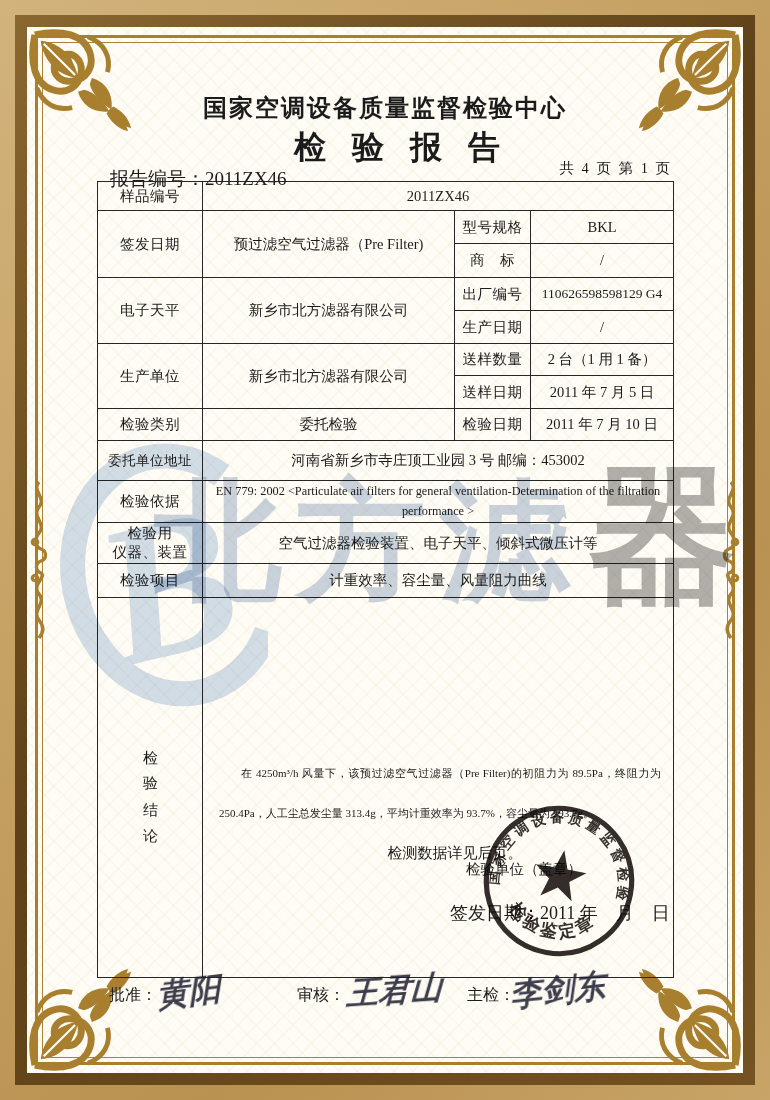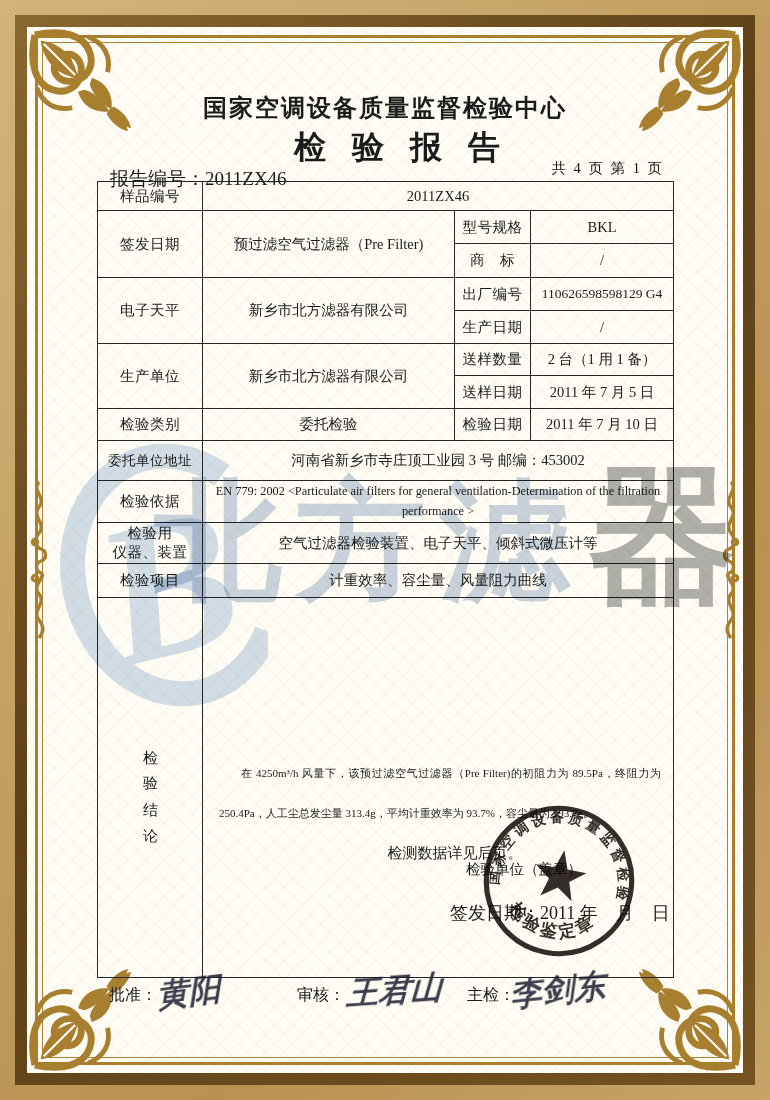--- a/index.html
+++ b/index.html
@@ -27,21 +27,21 @@
   .wm-char{font-family:"Liberation Sans","DejaVu Sans",sans-serif;font-weight:700;line-height:1;}
   .wm-en{font-family:"Liberation Sans","DejaVu Sans",sans-serif;font-weight:700;
          font-size:21px;letter-spacing:1.5px;color:#a9a9a9;}
   
   .doc{position:absolute;inset:0;z-index:3;}
   .org-name{position:absolute;left:0;right:0;top:92px;text-align:center;
             font-size:24px;font-weight:700;letter-spacing:2px;}
   .report-title{position:absolute;left:0;right:0;top:126px;text-align:center;
                 font-size:32px;font-weight:700;letter-spacing:9px;margin-left:33px;}
   .report-no{position:absolute;left:110px;top:166px;font-size:19px;}
-  .page-info{position:absolute;right:106px;top:159px;font-size:14.5px;letter-spacing:2px;}
+  .page-info{position:absolute;right:98px;top:159px;font-size:14.5px;letter-spacing:2px;}
   table.main{position:absolute;left:97px;top:181px;width:576px;border-collapse:collapse;
              table-layout:fixed;font-size:14.5px;}
   table.main td{border:1.6px solid #262626;text-align:center;vertical-align:middle;
                 padding:0 2px;overflow:hidden;}
   td.lbl{letter-spacing:.5px;}
   td.left-val{text-align:left;padding-left:12px;}
   td.en{font-size:12.3px;line-height:1.55;padding:2px 4px;}
   td.concl{position:relative;text-align:left;vertical-align:top;}
   .v-label{writing-mode:vertical-rl;letter-spacing:26px;font-size:15px;
            position:absolute;left:50%;transform:translateX(-50%);top:140px;}

